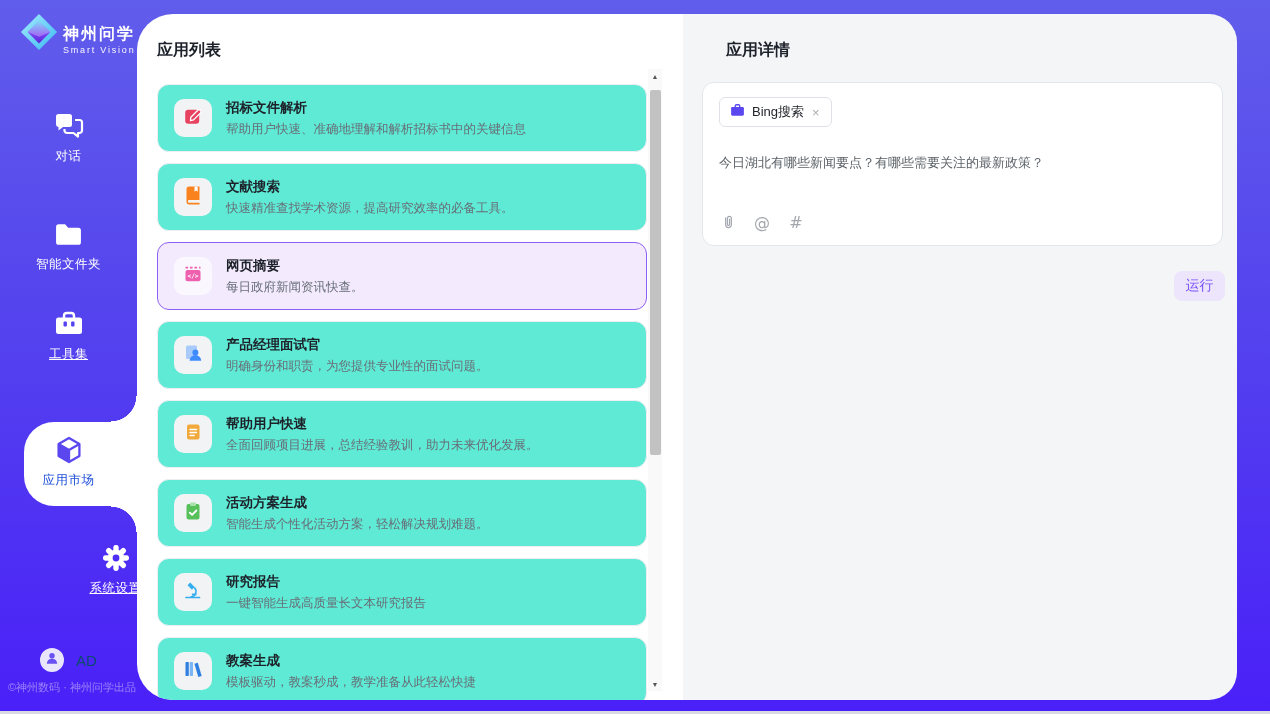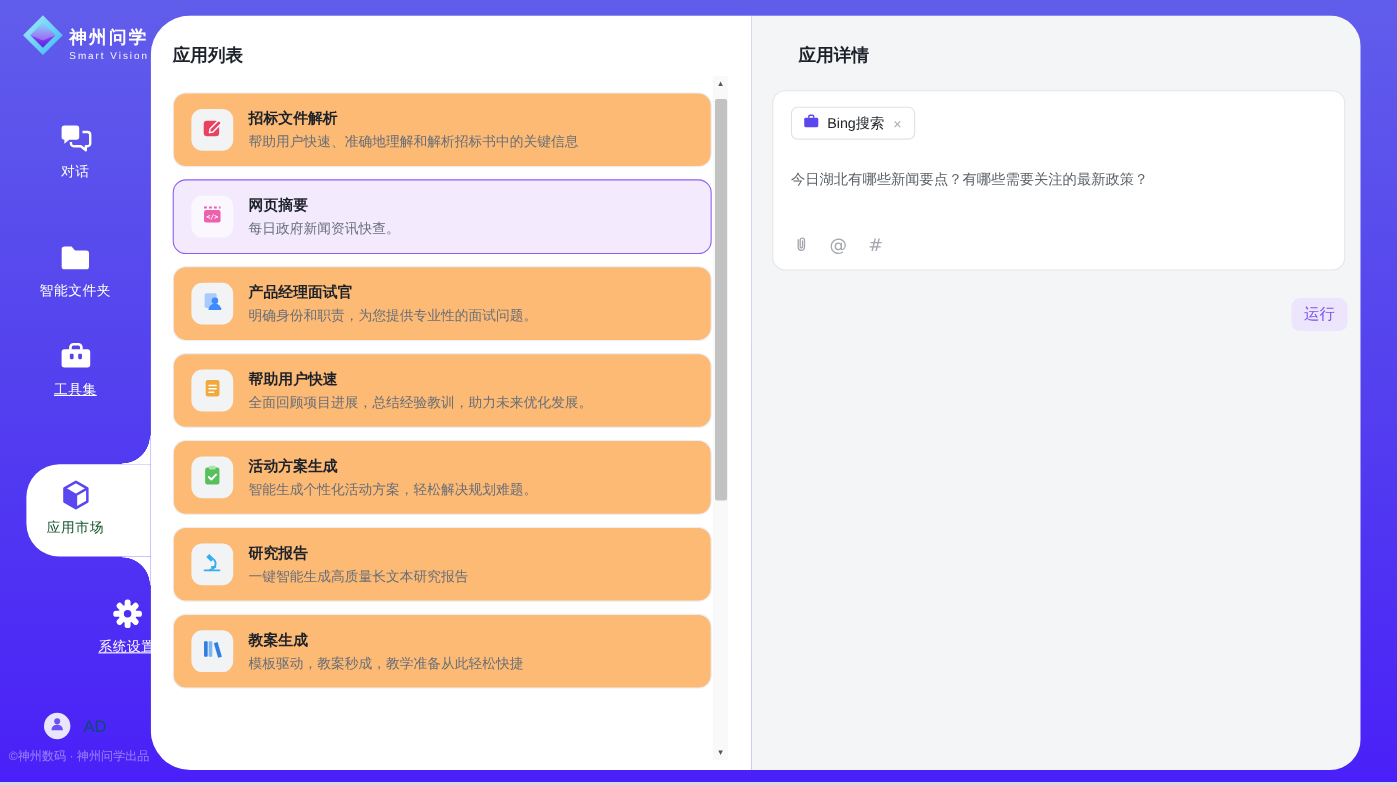--- a/index.html
+++ b/index.html
@@ -16,37 +16,37 @@
   .sidebar{position:absolute;left:0;top:0;width:137px;height:711px;z-index:2;}
   .brand{position:absolute;left:20px;top:13px;display:flex;align-items:flex-end;gap:5px;}
   .brand-text{display:flex;flex-direction:column;color:#fff;}
   .brand-name{font-size:16px;font-weight:700;letter-spacing:2px;line-height:1.15;}
   .brand-sub{font-size:9px;letter-spacing:1.8px;opacity:.95;margin-top:2px;}
   .bump{position:absolute;left:24px;right:0;top:422px;height:84px;background:#fff;border-radius:30px 0 0 30px;z-index:1;}
   .bump-corner{position:absolute;right:0;width:26px;height:26px;z-index:1;}
   .bump-corner.top{top:396px;background:radial-gradient(circle 26px at 0 0,rgba(255,255,255,0) 25px,#fff 25.5px);}
   .bump-corner.bottom{top:506px;background:radial-gradient(circle 26px at 0 100%,rgba(255,255,255,0) 25px,#fff 25.5px);}
   .nav-item{position:absolute;left:0;width:137px;display:flex;flex-direction:column;align-items:center;gap:7px;color:#fff;cursor:pointer;z-index:2;}
-  .nav-item.active{color:#14532d;}
+  .nav-item.active{color:#1d4ed8;}
   .nav-icon{height:30px;display:flex;align-items:center;justify-content:center;}
   .nav-label{font-size:12.5px;letter-spacing:.5px;}
   .user-row{position:absolute;left:40px;bottom:39px;display:flex;align-items:center;gap:12px;z-index:2;cursor:pointer;}
   .avatar{width:24px;height:24px;border-radius:50%;background:#e9e5fc;display:flex;align-items:center;justify-content:center;}
   .user-name{color:#0c4a6e;font-size:15px;}
   .side-footer{position:absolute;left:8px;bottom:16px;color:rgba(255,255,255,.42);font-size:11px;z-index:2;white-space:nowrap;}
   
   .main{
     position:absolute;left:137px;top:14px;width:1100px;height:686px;
     border-radius:36px 28px 28px 36px;overflow:hidden;display:flex;z-index:3;
   }
   .app-list{position:relative;width:546px;background:#fff;flex:none;overflow:hidden;}
   .panel-title{position:absolute;left:20px;top:26px;font-size:16px;font-weight:700;color:#1d2129;}
   .cards{position:absolute;left:20px;top:70px;width:490px;display:flex;flex-direction:column;gap:11px;}
   .app-card{
-    height:68px;background:#fdba74;border:1px solid #ededf2;border-radius:12px;
+    height:68px;background:#5eead4;border:1px solid #ededf2;border-radius:12px;
     display:flex;align-items:center;cursor:pointer;box-sizing:border-box;
   }
   .app-card.selected{background:#f3ebfd;border:1.5px solid #8e5ff2;}
   .app-icon-box{width:38px;height:38px;border-radius:10px;background:#f2f3f5;margin-left:16px;flex:none;display:flex;align-items:center;justify-content:center;}
   .app-card.selected .app-icon-box{background:#fbf7ff;}
   .app-text{margin-left:14px;min-width:0;}
   .app-title{font-size:13.5px;font-weight:700;color:#1d2129;line-height:1;}
   .app-desc{font-size:12.5px;color:#686e78;margin-top:8px;line-height:1;white-space:nowrap;}
   
   .scrollbar{position:absolute;right:21px;top:55px;width:14px;height:622px;background:#f9f9f9;}
@@ -202,20 +202,32 @@
     <rect x="2.2" y="3.8" width="14" height="14" rx="3" fill="#e74361"></rect>
     <path d="M7.5 14.6l3-.6 7-7.1a1.6 1.6 0 0 0 0-2.3l-.4-.4a1.6 1.6 0 0 0-2.3 0l-7 7.1z" fill="#e74361" stroke="#fff" stroke-width="1.3"></path>
               </svg></span>
     </div>
     <div class="app-text">
       <div class="app-title">招标文件解析</div>
       <div class="app-desc">帮助用户快速、准确地理解和解析招标书中的关键信息</div>
     </div>
   </div>
 
+  <div class="app-card">
+    <div class="app-icon-box">
+      <span class="app-icon"><svg viewBox="0 0 20 20" width="20" height="20">
+    <path d="M3.5 4.2A2.7 2.7 0 0 1 6.2 1.5h10.3v13.6H6.2a1.35 1.35 0 0 0 0 2.7h10.3v1.7H6.2a3.1 3.1 0 0 1-2.7-3.1z" fill="#f9821f"></path>
+    <path d="M11.5 1.5h3.2v5.2l-1.6-1.3-1.6 1.3z" fill="#fff"></path>
+              </svg></span>
+    </div>
+    <div class="app-text">
+      <div class="app-title">文献搜索</div>
+      <div class="app-desc">快速精准查找学术资源，提高研究效率的必备工具。</div>
+    </div>
+  </div>
 
   <div class="app-card selected">
     <div class="app-icon-box">
       <span class="app-icon"><svg viewBox="0 0 20 20" width="20" height="20">
     <path d="M2.5 3.6h15" stroke="#ee5fae" stroke-width="1.7" stroke-dasharray="2.6 1.9" fill="none"></path>
     <rect x="2.5" y="6" width="15" height="11.3" rx="2" fill="#ee5fae"></rect>
     <text x="10" y="14.2" font-family="DejaVu Sans Mono, monospace" font-size="6.2" font-weight="bold" fill="#fff" text-anchor="middle">&lt;/&gt;</text>
               </svg></span>
     </div>
     <div class="app-text">

